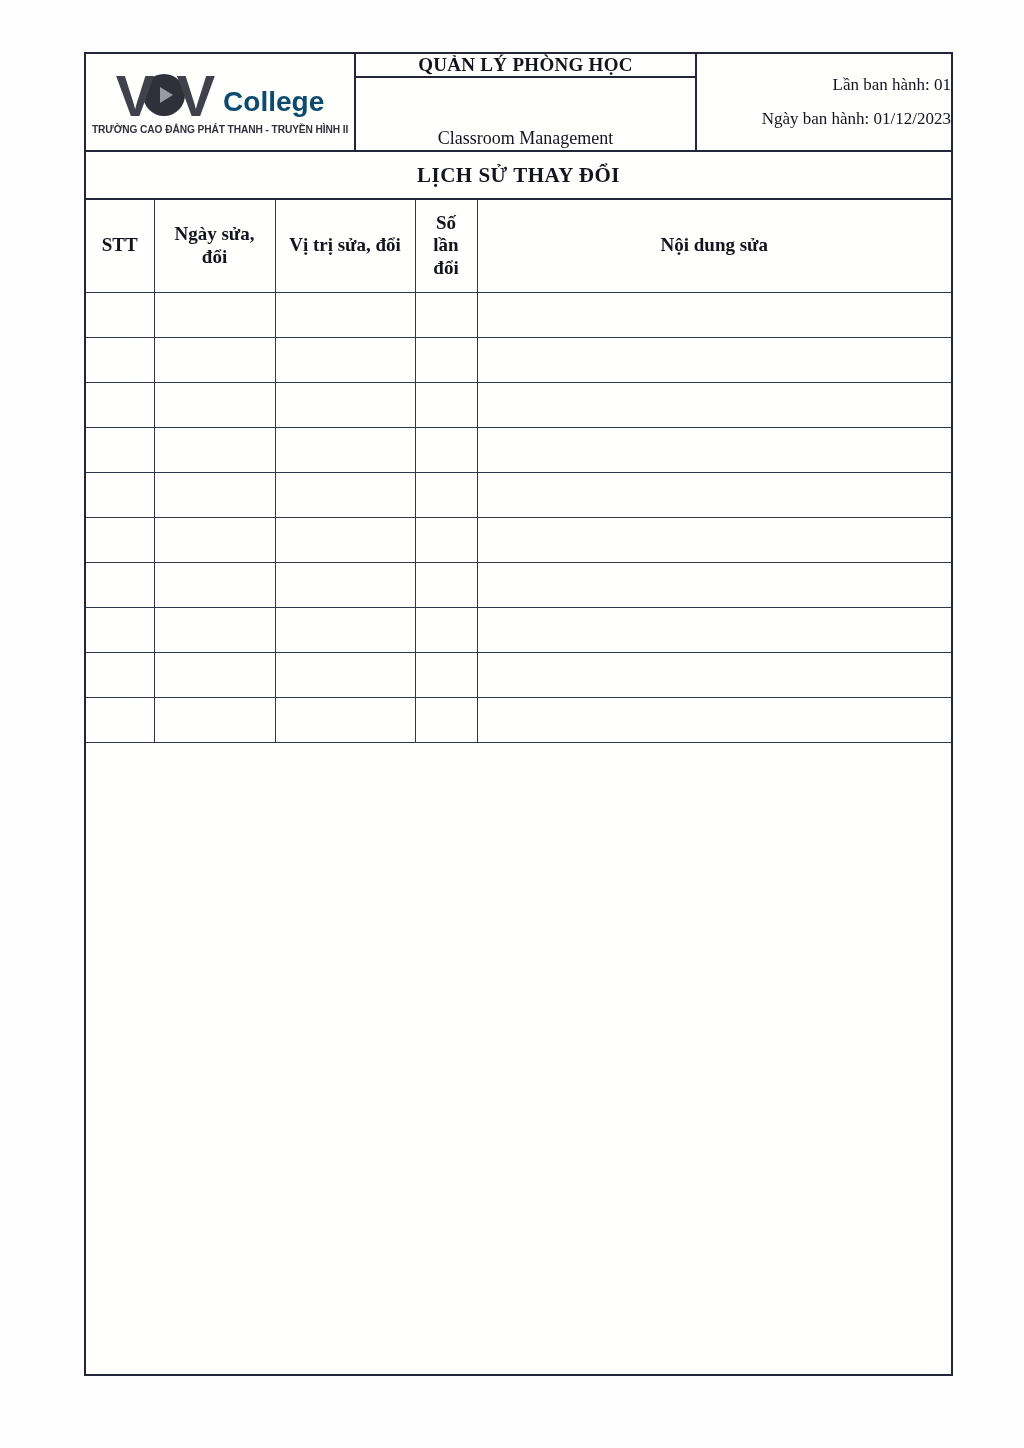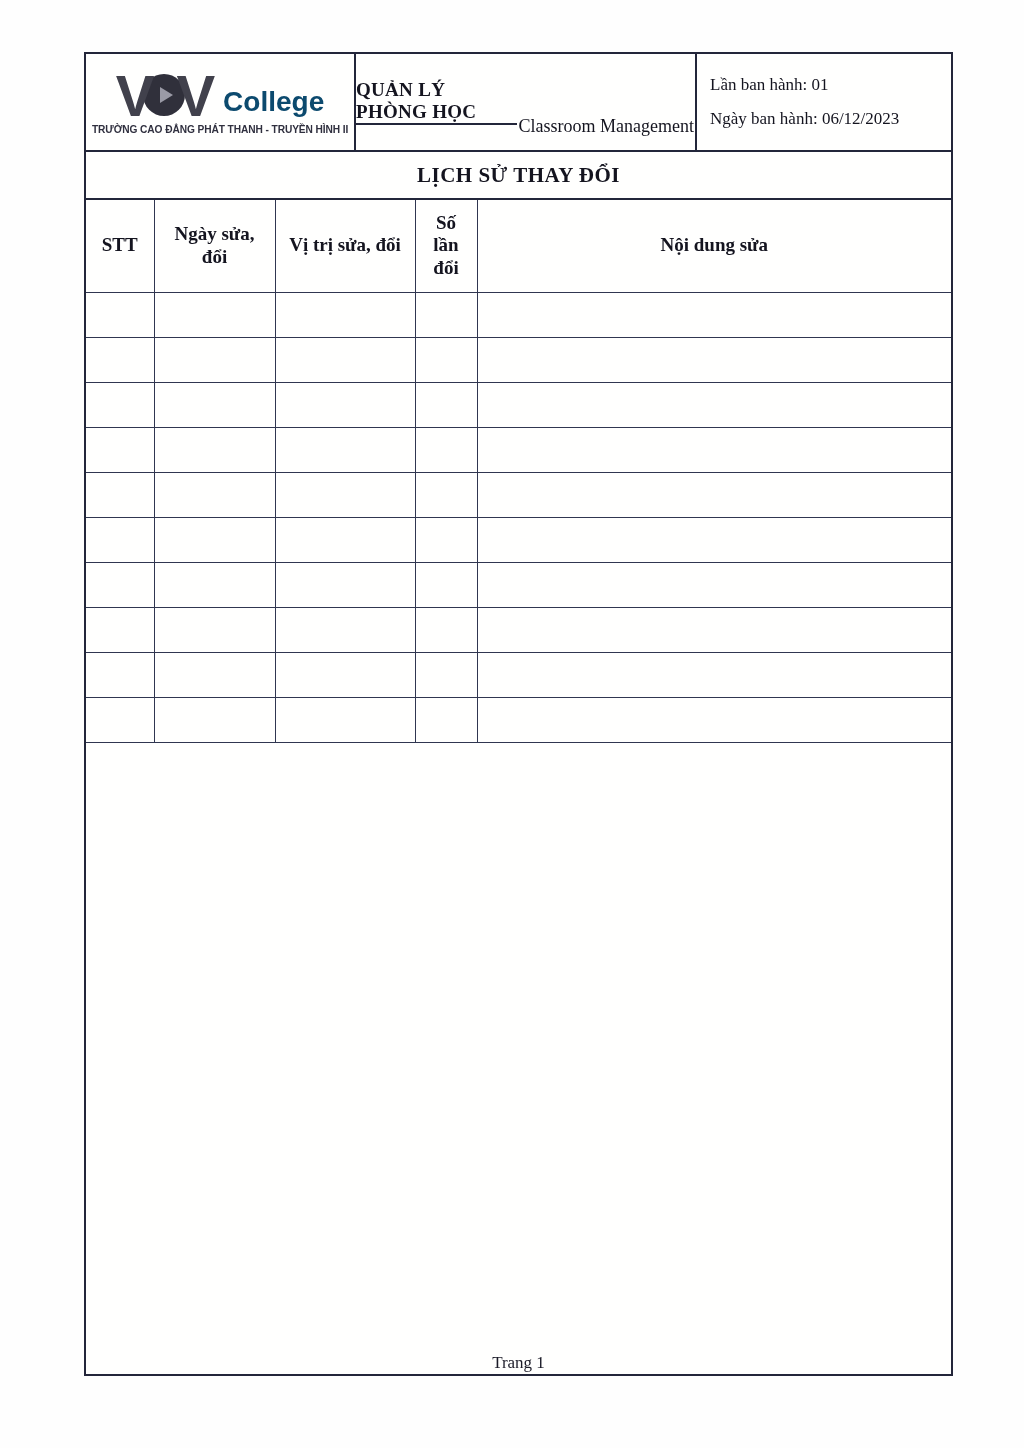--- a/index.html
+++ b/index.html
@@ -36,29 +36,29 @@
     border-left:13px solid #9a9aa6; margin-left:4px;
   }
   .college {
     font-family:"Liberation Sans", sans-serif; font-weight:700; font-size:28px;
     color:#0c4a6e; margin-left:10px; align-self:flex-end; line-height:1; padding-bottom:2px;
   }
   .tagline {
     font-family:"Liberation Sans", sans-serif; font-weight:700; font-size:10.5px;
     color:#30303f; white-space:nowrap; transform:scaleX(0.97); letter-spacing:-0.1px;
   }
-  .title-cell { flex:0 0 341px; border-right:2px solid #23263a; display:flex; flex-direction:row;align-items:center; }
+  .title-cell { flex:0 0 341px; border-right:2px solid #23263a; display:flex; flex-direction:column; }
   .title-top {
     flex:1; display:flex; align-items:center; justify-content:center;
     border-bottom:2px solid #23263a; font-weight:bold; font-size:19px; letter-spacing:0.3px;
   }
   .title-bottom { flex:1.1; display:flex; align-items:center; justify-content:center; font-size:18px;margin-top:48px; }
   .issue-cell {
     flex:1; display:flex; flex-direction:column; justify-content:center;
-    padding-left:13px; font-size:17px; line-height:2.0;
+    padding-left:13px; font-size:17px; line-height:2.0;text-align:right;
   }
   
   .section-title {
     flex:0 0 48px; display:flex; align-items:center; justify-content:center;
     font-weight:bold; font-size:21px; letter-spacing:0.5px;
     border-bottom:2px solid #23263a;
   }
   
   table { border-collapse:collapse; width:100%; table-layout:fixed; }
   th, td { border:1px solid #303650; }
@@ -93,21 +93,21 @@
           <span class="college">College</span>
         </div>
         <div class="tagline">TRƯỜNG CAO ĐẲNG PHÁT THANH - TRUYỀN HÌNH II</div>
       </div>
       <div class="title-cell">
         <div class="title-top">QUẢN LÝ PHÒNG HỌC</div>
         <div class="title-bottom">Classroom Management</div>
       </div>
       <div class="issue-cell">
         <div>Lần ban hành: 01</div>
-        <div>Ngày ban hành: 06/12/2023</div>
+        <div>Ngày ban hành: 01/12/2023</div>
       </div>
     </div>
 
     <div class="section-title">LỊCH SỬ THAY ĐỔI</div>
 
     <table>
       <colgroup>
         <col style="width:68px">
         <col style="width:121px">
         <col style="width:140px">
@@ -192,15 +192,14 @@
             <td></td>
             <td></td>
             <td></td>
             <td></td>
           </tr>
         </tbody>
     </table>
 
     <div class="empty-space"></div>
 
-    <div class="footer">Trang 1</div>
   </div>
 </div>
 
 </body></html>

